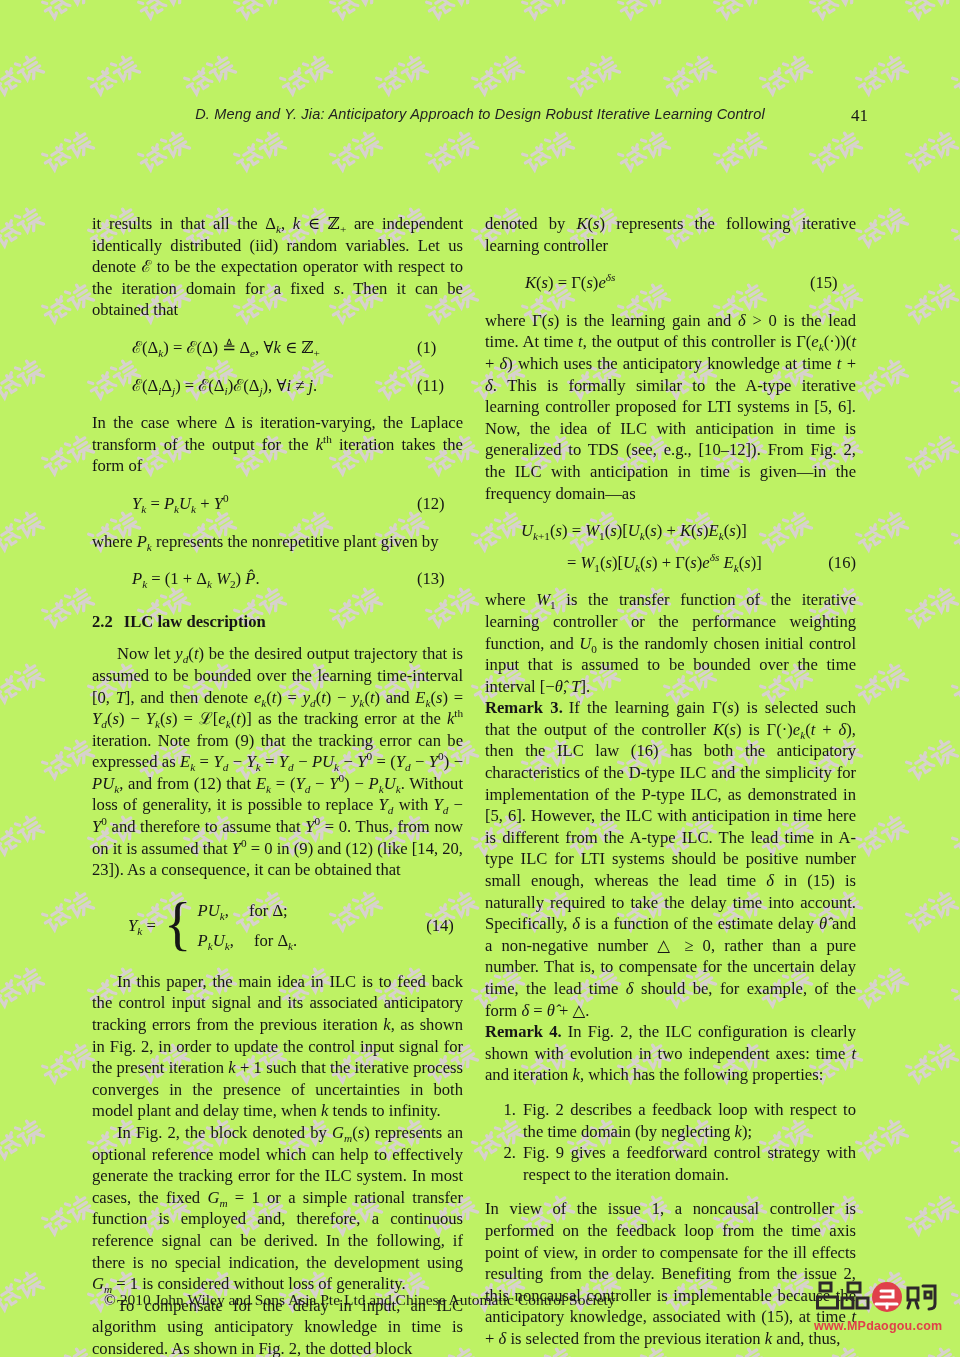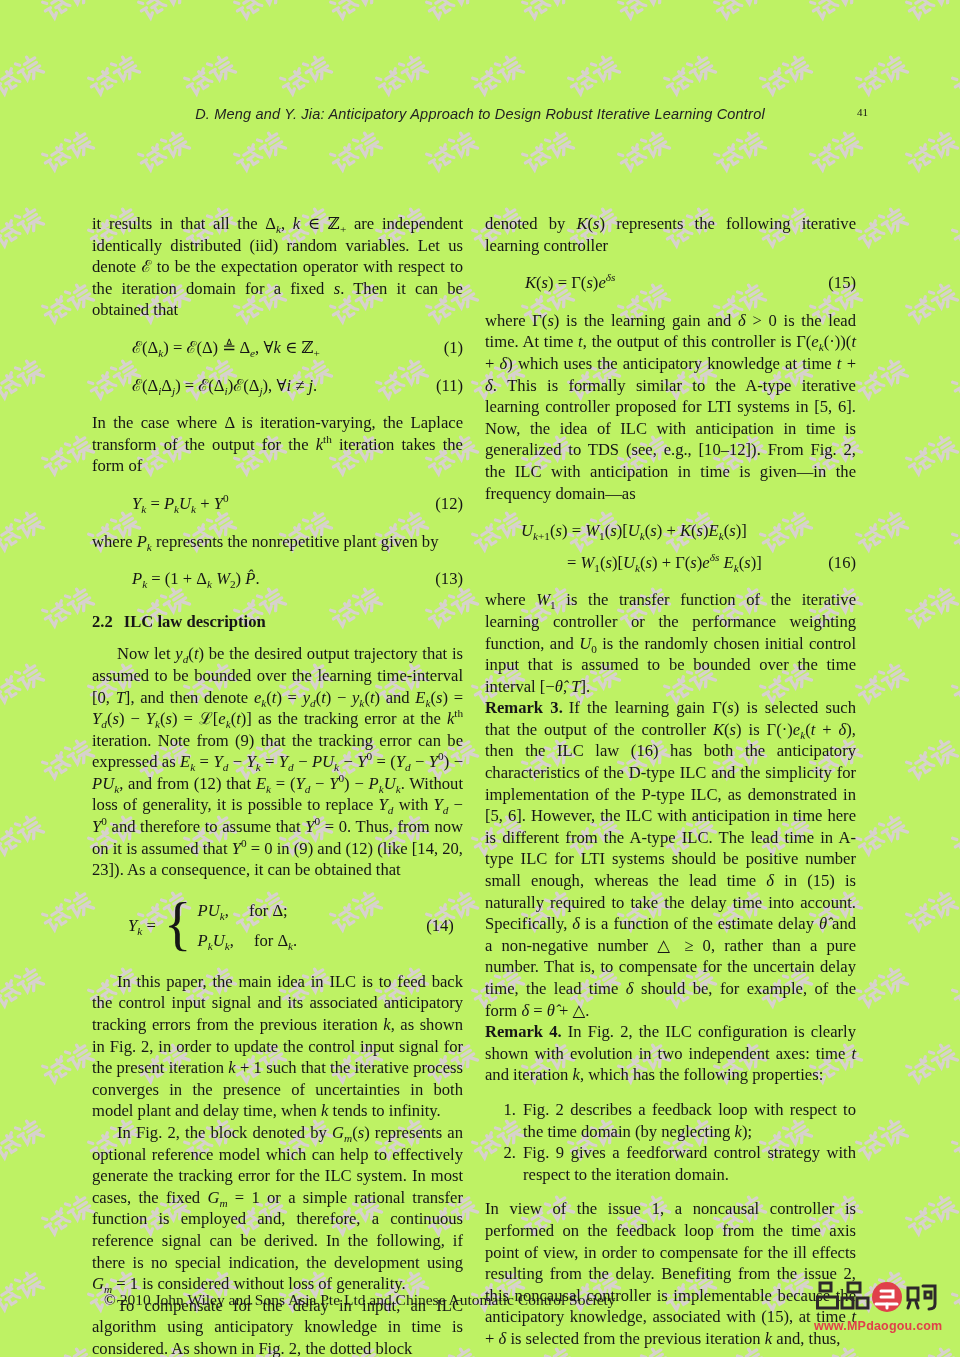--- a/index.html
+++ b/index.html
@@ -11,34 +11,34 @@
   }
   
   .wm-layer{position:absolute;inset:0;z-index:0;color:var(--wm-color,#d7d1cd);pointer-events:none;}
   .wm-layer svg{position:absolute;transform:rotate(-32deg);}
   
   .header{position:absolute;top:106px;left:0;right:0;height:26px;z-index:2;}
   .running-title{
     text-align:center;font-family:"Liberation Sans","DejaVu Sans",sans-serif;
     font-style:italic;font-size:14.5px;color:#222;letter-spacing:.2px;
   }
-  .page-number{position:absolute;right:92px;top:0;font-size:11px;color:#161616;}
+  .page-number{position:absolute;right:92px;top:0;font-size:17px;color:#161616;}
   
   .columns{
     position:absolute;left:92px;top:165px;width:776px;z-index:1;
     display:grid;grid-template-columns:371px 371px;column-gap:22px;margin-top:48px;
   }
   .col{font-size:16.6px;line-height:21.6px;text-align:justify;}
   .col p{margin:0;}
   .indent{text-indent:25px;}
   sup,sub{font-size:68%;line-height:0;}
   
   .eq{display:flex;align-items:center;margin:16px 0;}
   .eq .body{flex:1;padding-left:40px;}
-  .eq .num{width:46px;text-align:right;font-style:normal;}
+  .eq .num{width:46px;font-style:normal;}
   .eq.tight{margin-top:6px;}
   .eq16 .l2{padding-left:82px;}
   .eq16 .l1{padding-left:36px;margin-bottom:10px;}
   
   .cases-wrap{display:flex;align-items:center;margin:14px 0;}
   .cases-left{display:flex;align-items:center;padding-left:36px;flex:1;}
   .brace{font-size:58px;line-height:1;font-weight:400;margin:0 6px 4px 8px;transform:scaleY(1.02);}
   .case-rows{display:flex;flex-direction:column;gap:9px;}
   .case-row{display:flex;gap:20px;}
   

